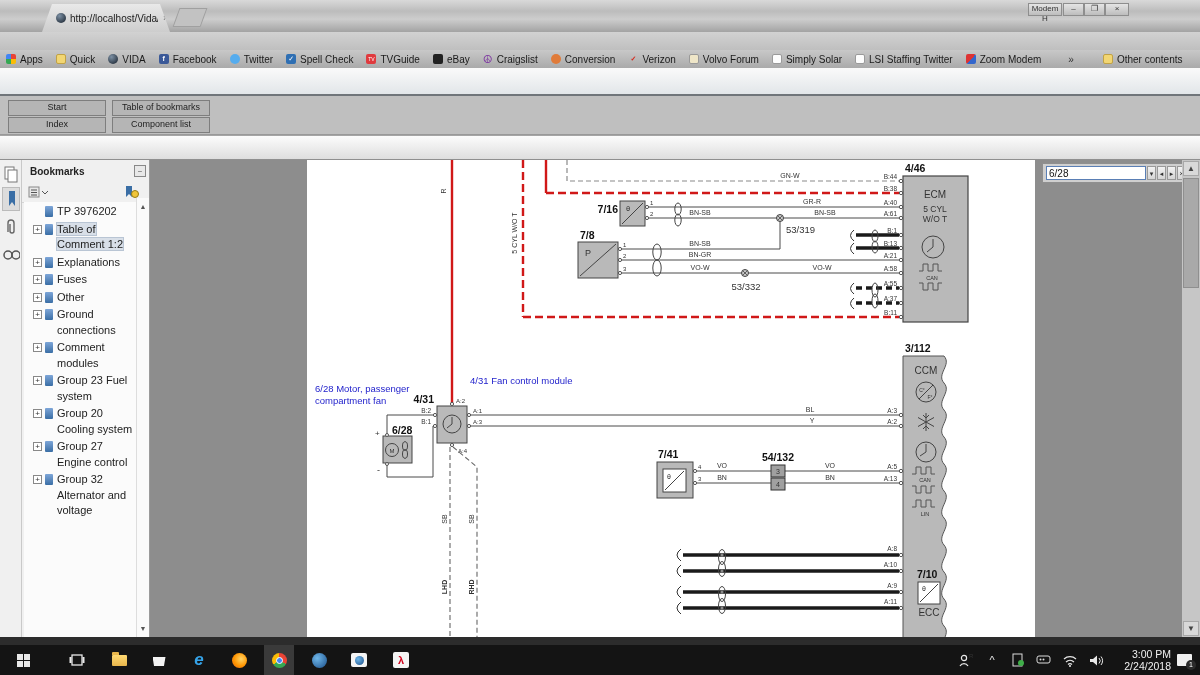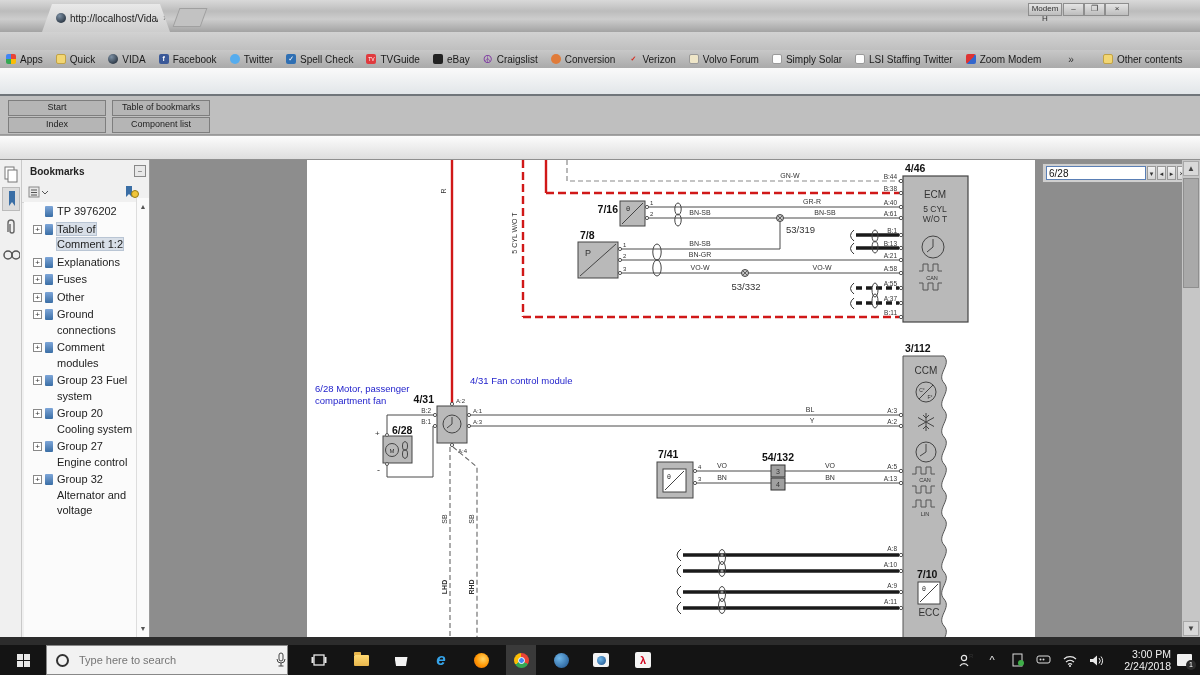--- a/index.html
+++ b/index.html
@@ -735,28 +735,20 @@
 
   <div class="a taskbar">
     <div class="startbtn">
       <span class="winlogo">
           <span></span>
           <span></span>
           <span></span>
           <span></span>
         </span>
     </div>
-    <div class="tsearch">
-      <span class="cortana"></span>
-      <input placeholder="Type here to search" style="">
-      <svg width="12" height="16" style="margin-left:36px;">
-          <rect x="4" y="1" width="4" height="8" rx="2" fill="none" stroke="#444"></rect>
-          <path d="M2,7 a4,4 0 0 0 8,0 M6,11 V14 M3.5,14 h5" stroke="#444" fill="none"></path>
-        </svg>
-    </div>
     <div class="tico" style="margin-left:16px;">
       <svg width="16" height="14">
           <rect x="3" y="2" width="10" height="10" fill="none" stroke="#e8e8e8" stroke-width="1.3"></rect>
           <rect x="0.5" y="4" width="2" height="6" fill="#e8e8e8"></rect>
           <rect x="13.5" y="4" width="2" height="6" fill="#e8e8e8"></rect>
         </svg>
     </div>
     <div class="tico" style="margin-left:12px;">
         <span class="folder"></span>
       </div>

